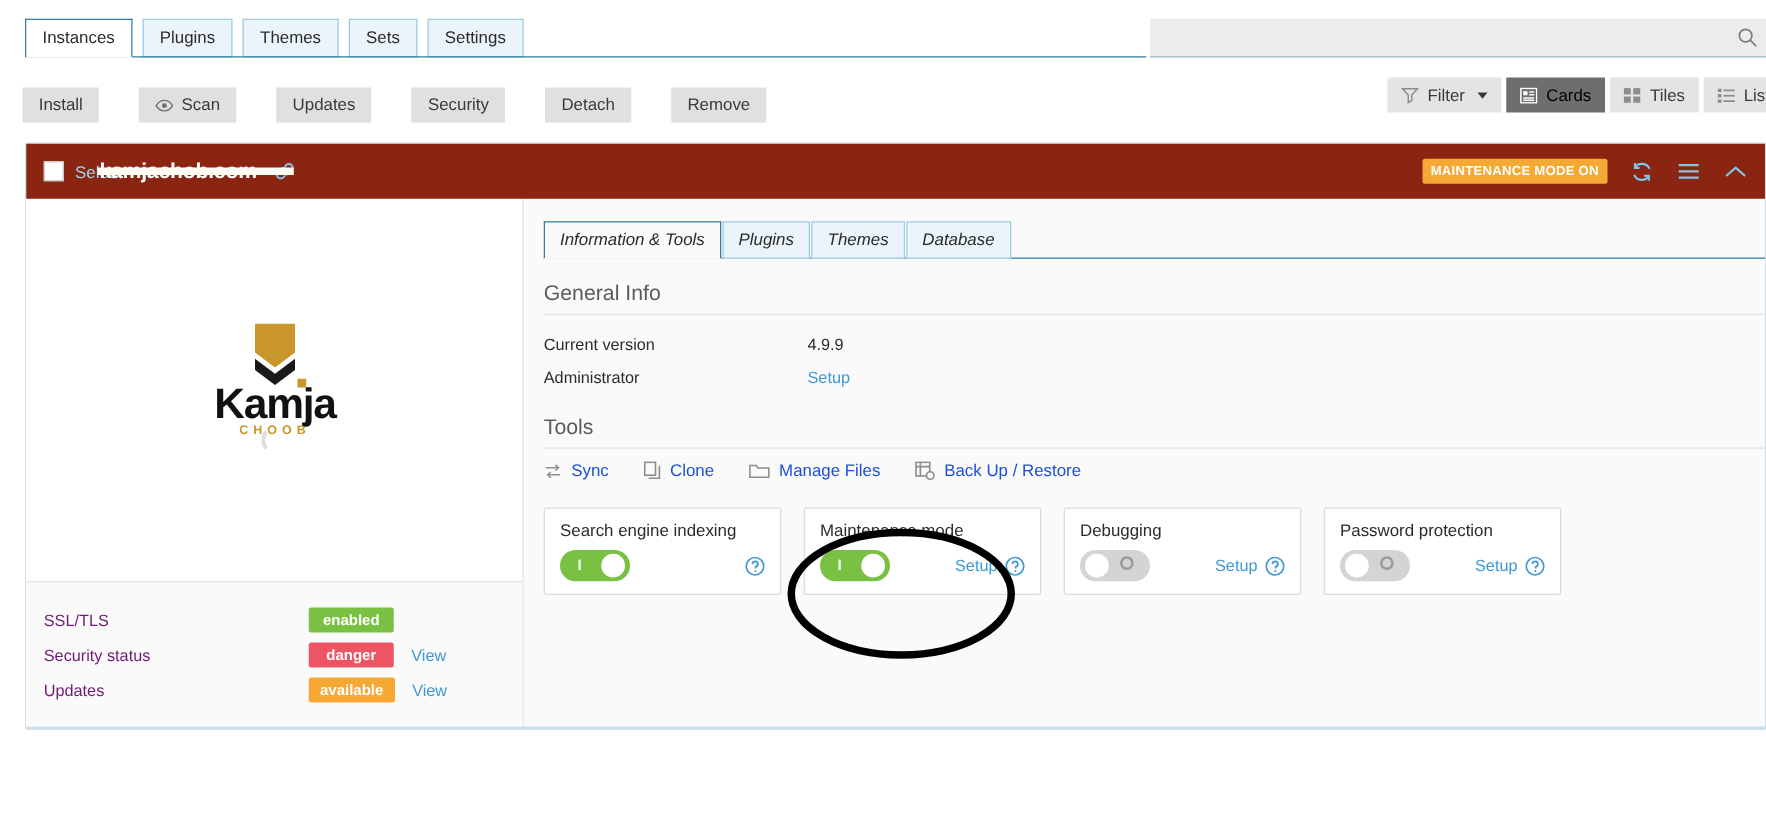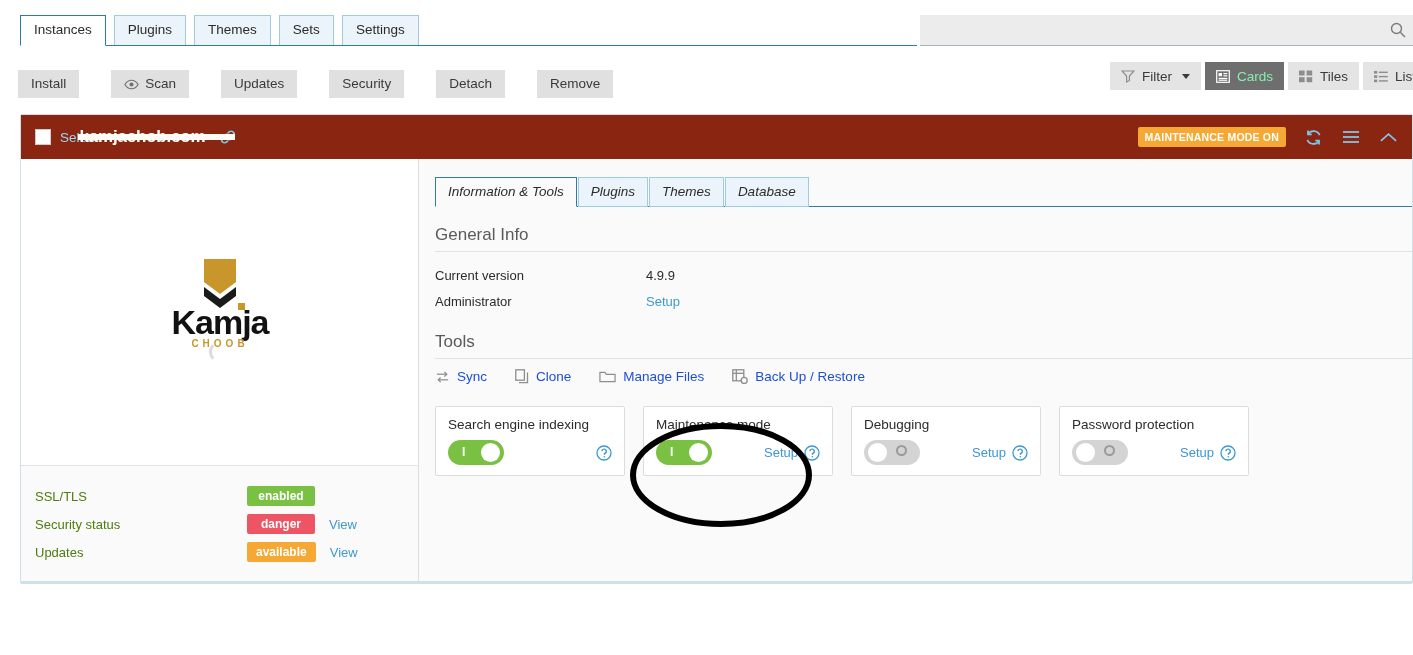--- a/index.html
+++ b/index.html
@@ -104,21 +104,21 @@
     border: 0;
     font-family: "Liberation Sans", sans-serif;
     font-size: 13.5px;
     height: 28px;
     padding: 0 11px;
     margin-left: 4px;
     cursor: pointer;
     display: flex; align-items: center; gap: 7px;
     white-space: nowrap;
   }
-  .vbtn.selected { background: #6e6e6e; color: #86efac; }
+  .vbtn.selected { background: #6e6e6e; color: #000000; }
   .vbtn .vi { display: inline-flex; }
   .caret {
     width: 0; height: 0;
     border-left: 4px solid transparent;
     border-right: 4px solid transparent;
     border-top: 5px solid #3a3a3a;
     margin-left: 3px;
   }
 
   
@@ -228,21 +228,21 @@
     background: #fafafa;
     padding: 16px 0 0 0;
     height: 116px;
   }
   .status-row {
     display: flex;
     align-items: center;
     height: 28px;
     padding-left: 14px;
   }
-  .status-label { width: 212px; color: #4d7c0f; font-size: 13px; }
+  .status-label { width: 212px; color: #701a75; font-size: 13px; }
   .pill {
     display: inline-block;
     color: #ffffff;
     font-size: 12px;
     font-weight: bold;
     padding: 3px 9px;
     border-radius: 2px;
     min-width: 68px;
     text-align: center;
   }

